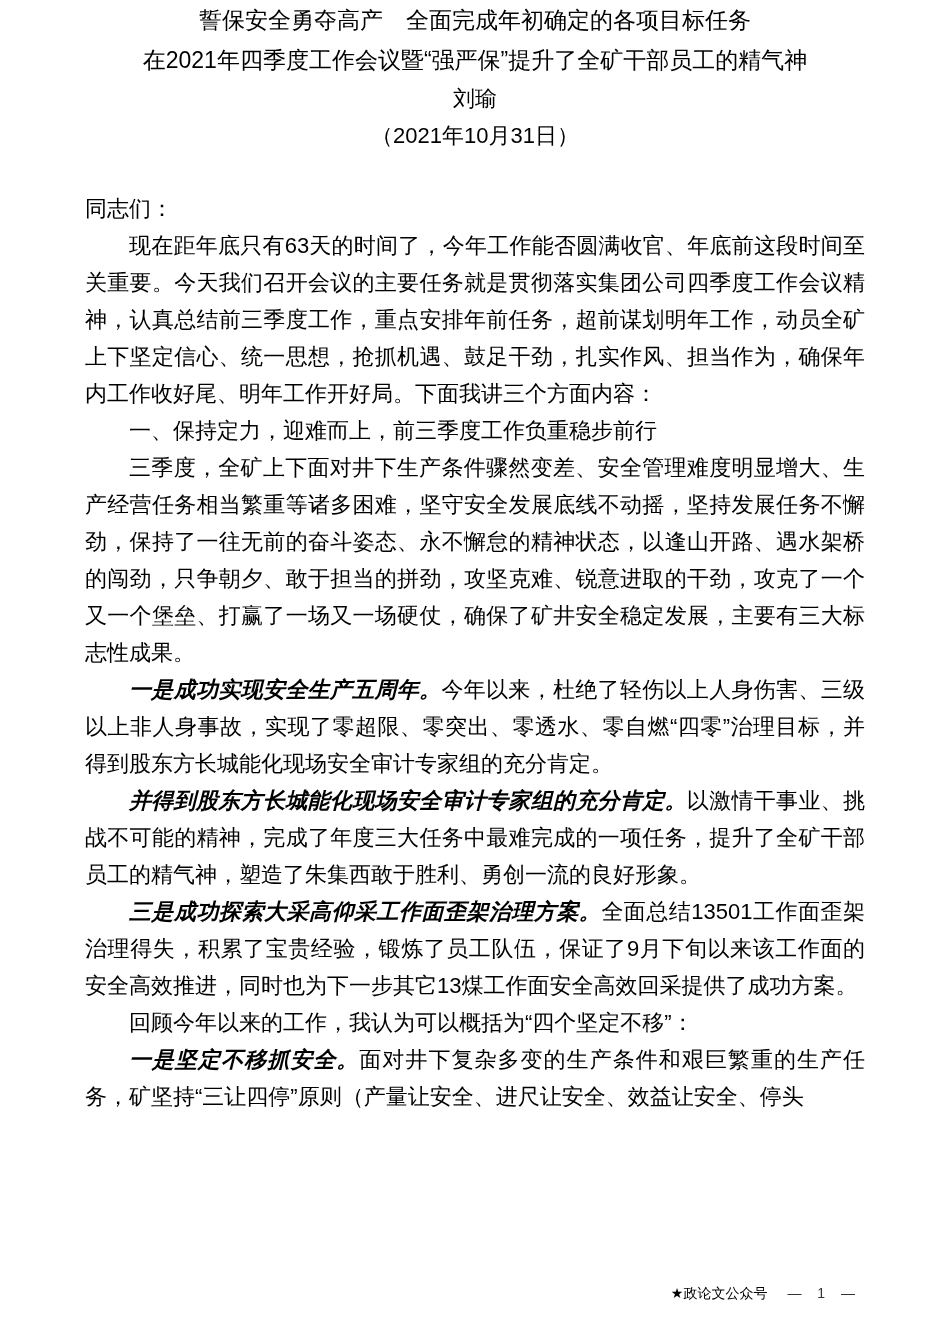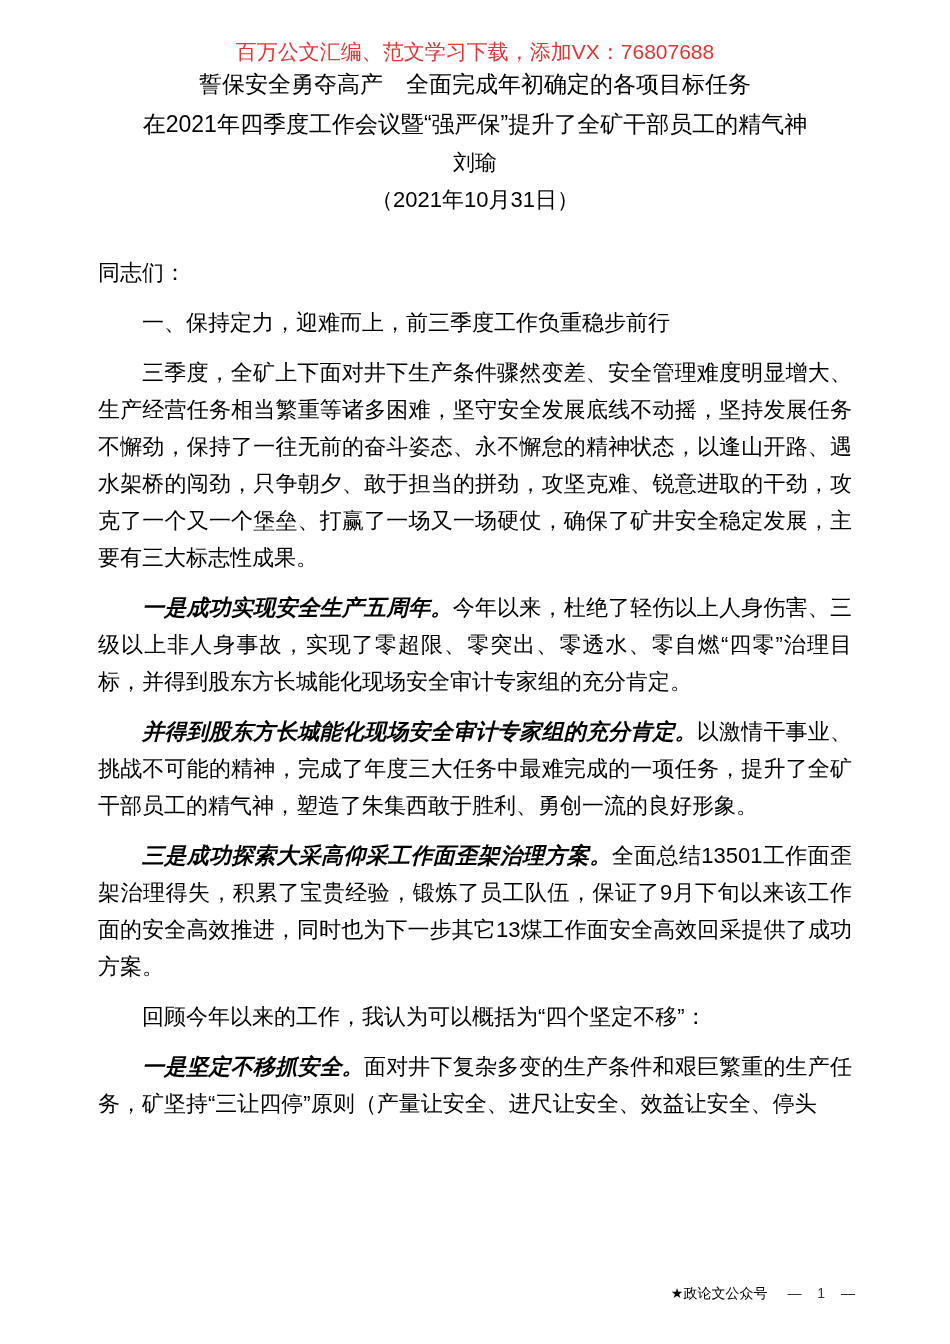--- a/index.html
+++ b/index.html
@@ -38,21 +38,21 @@
     line-height: 37px;
     font-weight: normal;
   }
   .body-text {
     margin: 36px 85px 0 85px;
     font-size: 22px;
     line-height: 37px;
     text-align: justify;
   }
   .body-text p {
-    margin: 13px;
+    margin: 0;
     padding: 0;
     text-indent: 2em;
   }
   .body-text p.no-indent {
     text-indent: 0;
   }
   .lead {
     font-weight: bold;
     font-style: italic;
   }
@@ -68,35 +68,37 @@
     margin-left: 20px;
     word-spacing: 12px;
     color: #333333;
   }
 </style>
 </head>
 <body>
 
 <div class="page">
 
-  <div class="notice">百万公文汇编、范文学习下载，添加VX：76807688</div>
 
   <div class="title-block">
     <div class="doc-title">誓保安全勇夺高产　全面完成年初确定的各项目标任务</div>
     <div class="doc-subtitle">在2021年四季度工作会议暨“强严保”提升了全矿干部员工的精气神</div>
     <div class="doc-author">刘瑜</div>
     <div class="doc-date">（2021年10月31日）</div>
   </div>
 
   <div class="body-text">
 
     <p class="no-indent">
       <span class="lead"></span><span>同志们：</span>
     </p>
 
+    <p>
+      <span class="lead"></span><span>现在距年底只有63天的时间了，今年工作能否圆满收官、年底前这段时间至关重要。今天我们召开会议的主要任务就是贯彻落实集团公司四季度工作会议精神，认真总结前三季度工作，重点安排年前任务，超前谋划明年工作，动员全矿上下坚定信心、统一思想，抢抓机遇、鼓足干劲，扎实作风、担当作为，确保年内工作收好尾、明年工作开好局。下面我讲三个方面内容：</span>
+    </p>
 
     <p>
       <span class="lead"></span><span>一、保持定力，迎难而上，前三季度工作负重稳步前行</span>
     </p>
 
     <p>
       <span class="lead"></span><span>三季度，全矿上下面对井下生产条件骤然变差、安全管理难度明显增大、生产经营任务相当繁重等诸多困难，坚守安全发展底线不动摇，坚持发展任务不懈劲，保持了一往无前的奋斗姿态、永不懈怠的精神状态，以逢山开路、遇水架桥的闯劲，只争朝夕、敢于担当的拼劲，攻坚克难、锐意进取的干劲，攻克了一个又一个堡垒、打赢了一场又一场硬仗，确保了矿井安全稳定发展，主要有三大标志性成果。</span>
     </p>
 
     <p>

